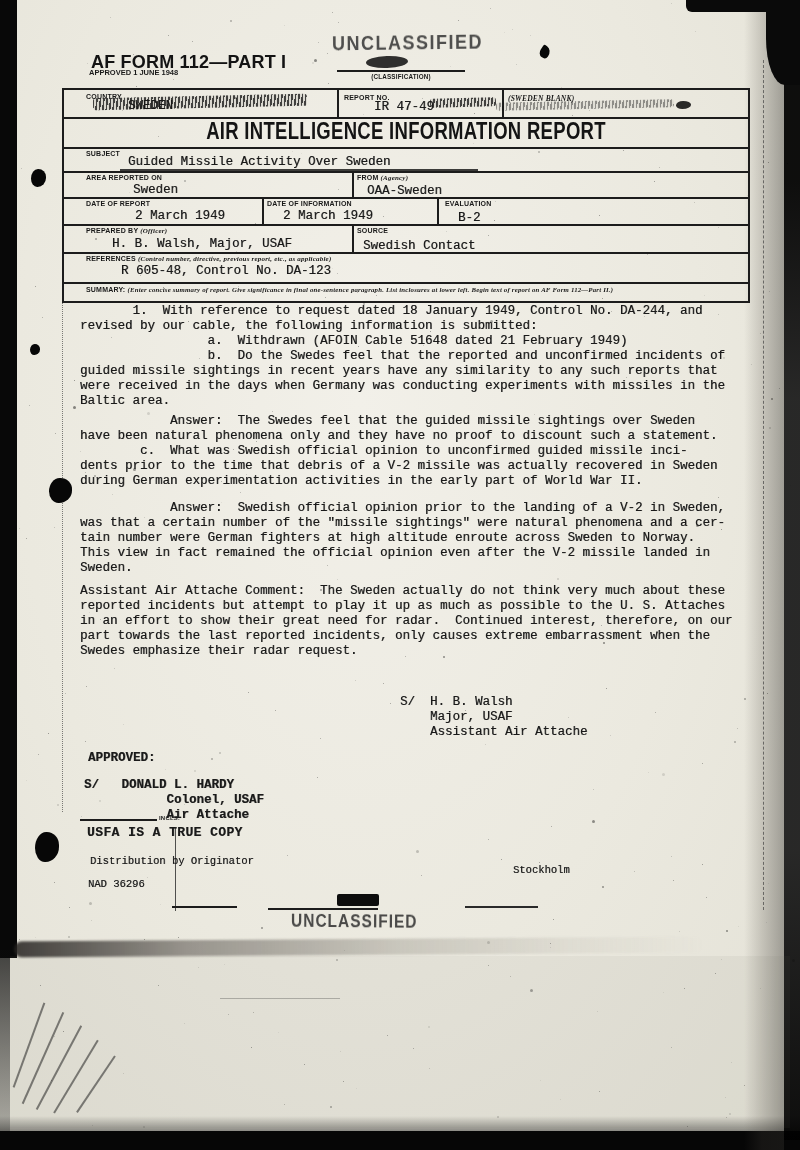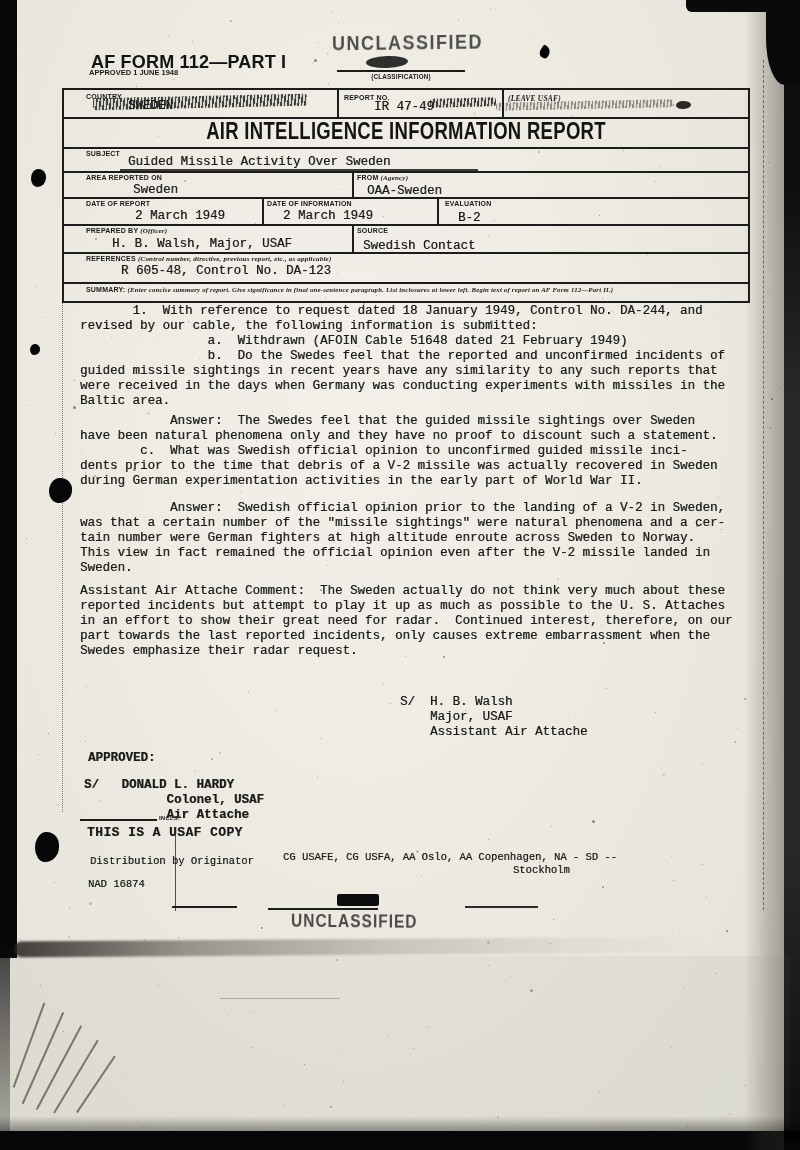--- a/index.html
+++ b/index.html
@@ -400,21 +400,21 @@
 
     <div class="vline" style="left:273px;top:0;height:27px;"></div>
     <div class="vline" style="left:438px;top:0;height:27px;"></div>
     <div class="vline" style="left:288px;top:81px;height:26px;"></div>
     <div class="vline" style="left:198px;top:107px;height:27px;"></div>
     <div class="vline" style="left:373px;top:107px;height:27px;"></div>
     <div class="vline" style="left:288px;top:134px;height:28px;"></div>
 
     <div class="lbl" style="left:22px;top:3px;">COUNTRY</div>
     <div class="lbl" style="left:280px;top:4px;">REPORT NO.</div>
-    <div class="lbl paren" style="left:444px;top:4px;font-size:7.5px;">(LEAVE USAF)</div>
+    <div class="lbl paren" style="left:444px;top:4px;font-size:7.5px;">(SWEDEN BLANK)</div>
 
     <div class="form-title">AIR INTELLIGENCE INFORMATION REPORT</div>
 
     <div class="lbl" style="left:22px;top:60px;">SUBJECT</div>
 
     <div class="lbl" style="left:22px;top:84px;">AREA REPORTED ON</div>
     <div class="lbl" style="left:293px;top:84px;">
       <span>FROM </span><span class="paren">(Agency)</span>
     </div>
 
@@ -480,27 +480,26 @@
   <div class="typed-block" style="left:400px;top:695px;width:260px;">S/  H. B. Walsh
     Major, USAF
     Assistant Air Attache</div>
 
   <div class="typed bold-typed" style="left:88px;top:751px;">APPROVED:</div>
   <div class="typed-block bold-typed" style="left:84px;top:778px;width:300px;">S/   DONALD L. HARDY
            Colonel, USAF
            Air Attache</div>
   <div class="hline" style="left:80px;top:819px;width:77px;height:2px;"></div>
   <div class="lbl" style="left:159px;top:815px;font-size:6px;">INCLS.</div>
-  <div class="typed bold-typed" style="left:87px;top:825px;font-size:13px;letter-spacing:.4px;">THIS IS A USAF COPY</div>
+  <div class="typed bold-typed" style="left:87px;top:825px;font-size:13px;letter-spacing:.4px;">USFA IS A TRUE COPY</div>
   <div class="abs" style="left:175px;top:827px;width:1.3px;height:84px;background:rgba(40,40,40,.8);"></div>
 
   <div class="typed small-typed" style="left:90px;top:855px;">Distribution by Originator</div>
-  <div class="typed small-typed" style="left:283px;top:851px;">CG USAFE, CG USFA, AA Oslo, AA Copenhagen, NA - SD --</div>
   <div class="typed small-typed" style="left:513px;top:864px;">Stockholm</div>
-  <div class="typed small-typed" style="left:88px;top:878px;">NAD 16874</div>
+  <div class="typed small-typed" style="left:88px;top:878px;">NAD 36296</div>
 
   <div class="hline" style="left:172px;top:906px;width:65px;height:2px;"></div>
   <div class="hline" style="left:268px;top:908px;width:110px;height:2.4px;"></div>
   <div class="hline" style="left:465px;top:906px;width:73px;height:2px;background:#2a2a2a;"></div>
   <div class="abs" style="left:337px;top:894px;width:42px;height:12px;background:#0d0d0d;border-radius:2px;"></div>
   <div class="stamp" style="left:291px;top:912px;font-size:15.5px;letter-spacing:1px;transform:scaleY(1.2) rotate(.4deg);color:#2e2e2e;">UNCLASSIFIED</div>
 
   <div class="abs" style="left:14px;top:939px;width:690px;height:16px;border-radius:8px;transform:rotate(-.4deg);filter:blur(1px);
        background:linear-gradient(90deg,rgba(35,32,30,.85),rgba(70,65,60,.5) 25%,rgba(110,105,95,.28) 55%,rgba(140,135,125,.12) 80%,transparent);"></div>
   <div class="abs" style="left:10px;top:956px;width:780px;height:172px;background:rgba(120,115,105,.07);"></div>

